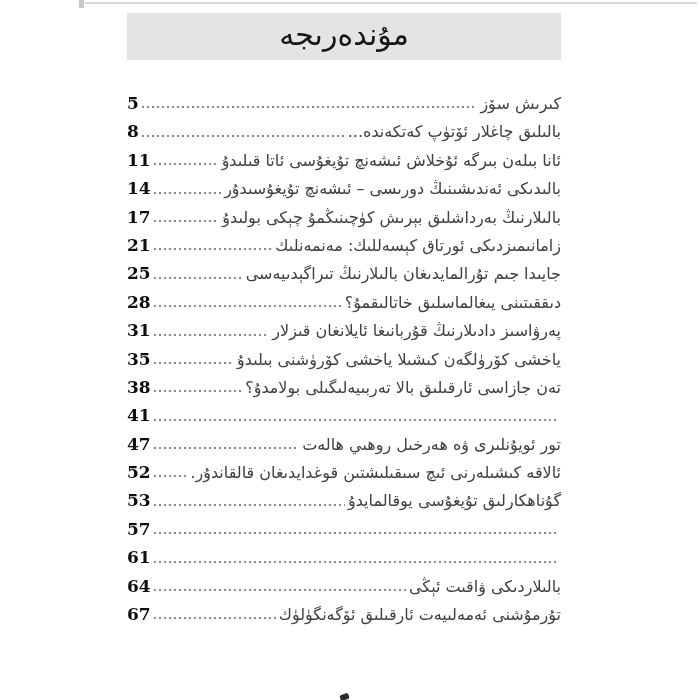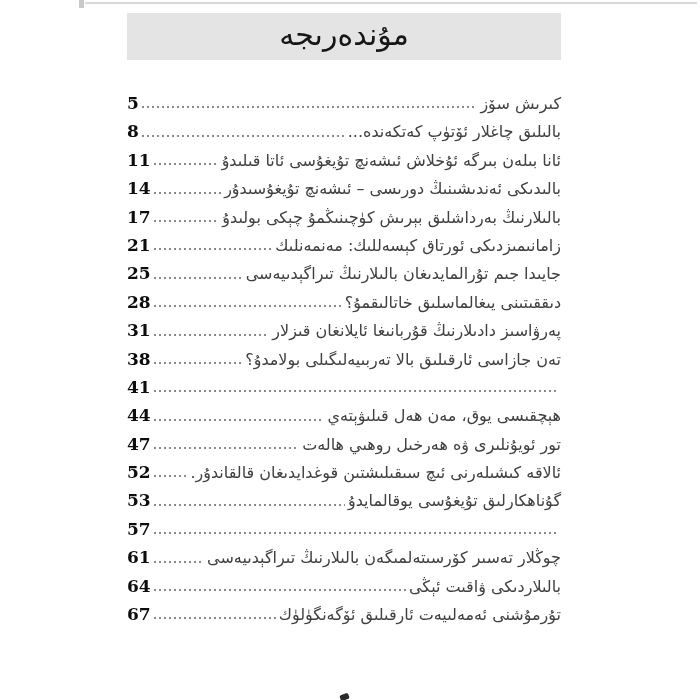--- a/index.html
+++ b/index.html
@@ -152,34 +152,34 @@
       <span class="num">28</span>
       <span class="leader"></span>
       <span class="title" dir="rtl">دىققىتىنى يىغالماسلىق خاتالىقمۇ؟</span>
     </div>
     <div class="row">
       <span class="num">31</span>
       <span class="leader"></span>
       <span class="title" dir="rtl">پەرۋاسىز دادىلارنىڭ قۇربانىغا ئايلانغان قىزلار</span>
     </div>
     <div class="row">
+      <span class="num">35</span>
+      <span class="leader"></span>
+      <span class="title" dir="rtl">ياخشى كۆرۈلگەن كىشىلا ياخشى كۆرۈشنى بىلىدۇ</span>
+    </div>
+    <div class="row">
       <span class="num">38</span>
       <span class="leader"></span>
       <span class="title" dir="rtl">تەن جازاسى ئارقىلىق بالا تەربىيەلىگىلى بولامدۇ؟</span>
     </div>
     <div class="row">
       <span class="num">41</span>
       <span class="leader"></span>
     </div>
     <div class="row">
-      <span class="num">44</span>
-      <span class="leader"></span>
-      <span class="title" dir="rtl">ھېچقىسى يوق، مەن ھەل قىلىۋېتەي</span>
-    </div>
-    <div class="row">
       <span class="num">47</span>
       <span class="leader"></span>
       <span class="title" dir="rtl">تور ئويۇنلىرى ۋە ھەرخىل روھىي ھالەت</span>
     </div>
     <div class="row">
       <span class="num">52</span>
       <span class="leader"></span>
       <span class="title" dir="rtl">ئالاقە كىشىلەرنى ئىچ سىقىلىشتىن قوغدايدىغان قالقاندۇر.</span>
     </div>
     <div class="row">
@@ -187,21 +187,20 @@
       <span class="leader"></span>
       <span class="title" dir="rtl">گۇناھكارلىق تۇيغۇسى يوقالمايدۇ</span>
     </div>
     <div class="row">
       <span class="num">57</span>
       <span class="leader"></span>
     </div>
     <div class="row">
       <span class="num">61</span>
       <span class="leader"></span>
-      <span class="title" dir="rtl">چوڭلار تەسىر كۆرسىتەلمىگەن بالىلارنىڭ تىراگېدىيەسى</span>
     </div>
     <div class="row">
       <span class="num">64</span>
       <span class="leader"></span>
       <span class="title" dir="rtl">بالىلاردىكى ۋاقىت ئېڭى</span>
     </div>
     <div class="row">
       <span class="num">67</span>
       <span class="leader"></span>
       <span class="title" dir="rtl">تۇرمۇشنى ئەمەلىيەت ئارقىلىق ئۆگەنگۈلۈك</span>

